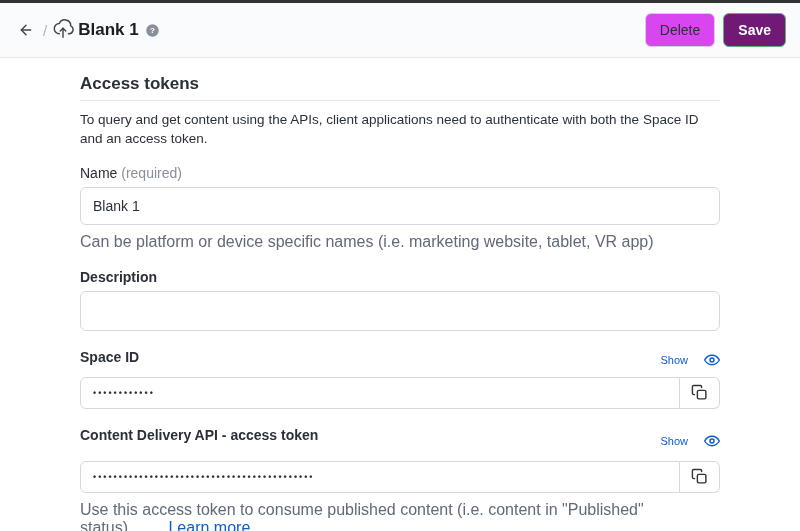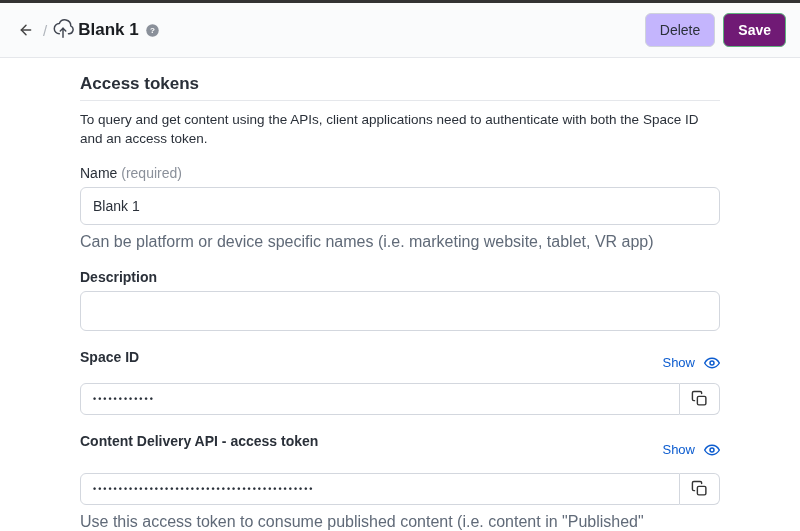--- a/index.html
+++ b/index.html
@@ -5,35 +5,35 @@
     * { box-sizing: border-box; margin: 0; padding: 0; }
     body { font-family: -apple-system, BlinkMacSystemFont, "Segoe UI", Helvetica, Arial, sans-serif; background: #fff; color: #2a3039; font-size: 14px; }
     .topbar-outer { border-top: 3px solid #333; }
     .topbar { display: flex; align-items: center; padding: 10px 14px; border-bottom: 1px solid #e5e7eb; background: #fafbfc; }
     .back-btn { display: flex; align-items: center; justify-content: center; width: 24px; height: 24px; border: none; background: transparent; cursor: pointer; color: #444; }
     .slash { color: #b0b5bc; margin: 0 5px; font-size: 15px; }
     .space-icon { display: flex; align-items: center; justify-content: center; margin-right: 4px; }
     .title { font-size: 17px; font-weight: 700; color: #1a1d21; }
     .help-icon { margin-left: 6px; display: flex; align-items: center; color: #8a909a; }
     .topbar-spacer { flex: 1; }
-    .btn { border: 1px solid #cfd3da; background: #c4b5fd; border-radius: 6px; padding: 8px 14px; font-size: 14px; font-weight: 500; cursor: pointer; color: #2a3039; }
+    .btn { border: 1px solid #cfd3da; background: #d946ef; border-radius: 6px; padding: 8px 14px; font-size: 14px; font-weight: 500; cursor: pointer; color: #2a3039; }
     .btn + .btn { margin-left: 8px; }
     .btn-save { background: #701a75; border: 1px solid #5eb37d; color: #fff; font-weight: 600; }
     .content { max-width: 720px; margin: 0 auto; padding: 16px 40px 30px; }
     .page-title-row { display: flex; align-items: flex-start; border-bottom: 1px solid #e5e7eb; margin-bottom: 10px; }
     h2.page-title { font-size: 17px; font-weight: 700; padding-bottom: 6px; white-space: nowrap; }
     .page-title-underline { flex: 1; }
     .intro { font-size: 13.5px; color: #2a3039; margin-bottom: 11px; line-height: 1.4; }
     .field { margin-top: 16px; }
     .field.spaced { margin-top: 18px; }
     .field-label { font-size: 14px; color: #2a3039; margin-bottom: 6px; display: block; }
     .field-label.strong { font-weight: 600; }
     .req { color: #8a909a; font-weight: 400; }
     .field-label-row { display: flex; align-items: center; justify-content: space-between; margin-bottom: 6px; }
-    .show-link { display: inline-flex; align-items: center; color: #0c5ccf; font-size: 13px; font-weight: 500; cursor: pointer; gap: 9px; }
+    .show-link { display: inline-flex; align-items: center; color: #0c5ccf; font-size: 11px; font-weight: 500; cursor: pointer; gap: 16px; }
     .show-link svg { display: inline-block; }
     .input-wrap { display: flex; width: 100%; }
     .text-input { flex: 1; width: 100%; border: 1px solid #d3d7de; border-radius: 6px; padding: 10px 12px; font-size: 14px; color: #2a3039; background: #fff; font-family: inherit; }
     .text-input.tall { min-height: 40px; }
     .input-dotted { letter-spacing: 2px; font-size: 9px; color: #2a3039; font-weight: 700; }
     .input-group { display: flex; }
     .input-group .text-input { border-top-right-radius: 0; border-bottom-right-radius: 0; }
     .copy-btn { width: 40px; display: flex; align-items: center; justify-content: center; border: 1px solid #d3d7de; border-left: none; border-top-right-radius: 6px; border-bottom-right-radius: 6px; background: #fff; cursor: pointer; color: #333; }
     .hint { font-size: 16px; color: #606a78; margin-top: 8px; }
     .learn-more { color: #0c5ccf; text-decoration: none; padding-left: 36px; }
@@ -91,21 +91,21 @@
 
   <div class="field spaced">
     <label class="field-label strong">Description</label>
     <div class="input-wrap">
       <input type="text" class="text-input tall" value="" style="">
     </div>
   </div>
 
   <div class="field spaced">
     <div class="field-label-row">
-      <label class="field-label strong" style="margin-bottom:12px">Space ID</label>
+      <label class="field-label strong" style="margin-bottom:6px">Space ID</label>
       <span class="show-link">
         <span>Show</span>
         <svg width="16" height="16" viewBox="0 0 24 24" fill="none" stroke="#0c5ccf" stroke-width="2.2" stroke-linecap="round" stroke-linejoin="round">
             <path d="M1 12s4-7 11-7 11 7 11 7-4 7-11 7S1 12 1 12z"></path>
             <circle cx="12" cy="12" r="3"></circle>
           </svg>
       </span>
     </div>
     <div class="input-group">
       <input type="text" readonly="" class="text-input input-dotted" value="••••••••••••" style="">
@@ -113,21 +113,21 @@
         <svg width="17" height="17" viewBox="0 0 24 24" fill="none" stroke="currentColor" stroke-width="2" stroke-linecap="round" stroke-linejoin="round">
             <rect x="9" y="9" width="12" height="12" rx="2"></rect>
             <path d="M5 15H4a2 2 0 0 1-2-2V4a2 2 0 0 1 2-2h9a2 2 0 0 1 2 2v1"></path>
           </svg>
       </button>
     </div>
   </div>
 
   <div class="field spaced">
     <div class="field-label-row">
-      <label class="field-label strong" style="margin-bottom:18px">Content Delivery API - access token</label>
+      <label class="field-label strong" style="margin-bottom:12px">Content Delivery API - access token</label>
       <span class="show-link">
         <span>Show</span>
         <svg width="16" height="16" viewBox="0 0 24 24" fill="none" stroke="#0c5ccf" stroke-width="2.2" stroke-linecap="round" stroke-linejoin="round">
             <path d="M1 12s4-7 11-7 11 7 11 7-4 7-11 7S1 12 1 12z"></path>
             <circle cx="12" cy="12" r="3"></circle>
           </svg>
       </span>
     </div>
     <div class="input-group">
       <input type="text" readonly="" class="text-input input-dotted" value="•••••••••••••••••••••••••••••••••••••••••••" style="">

